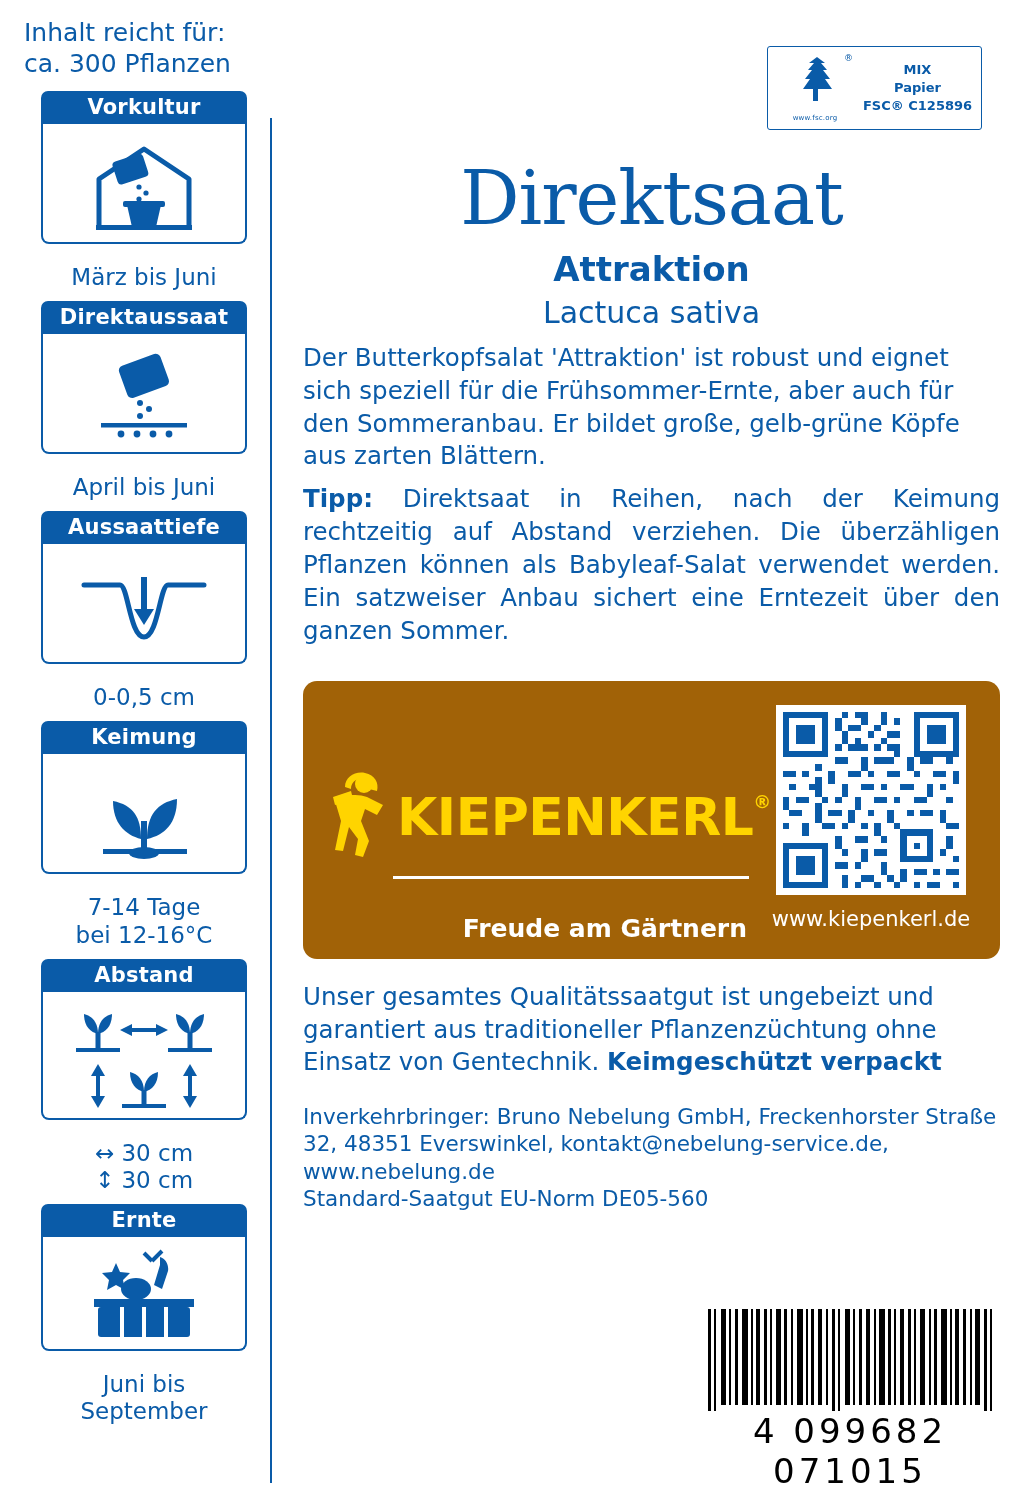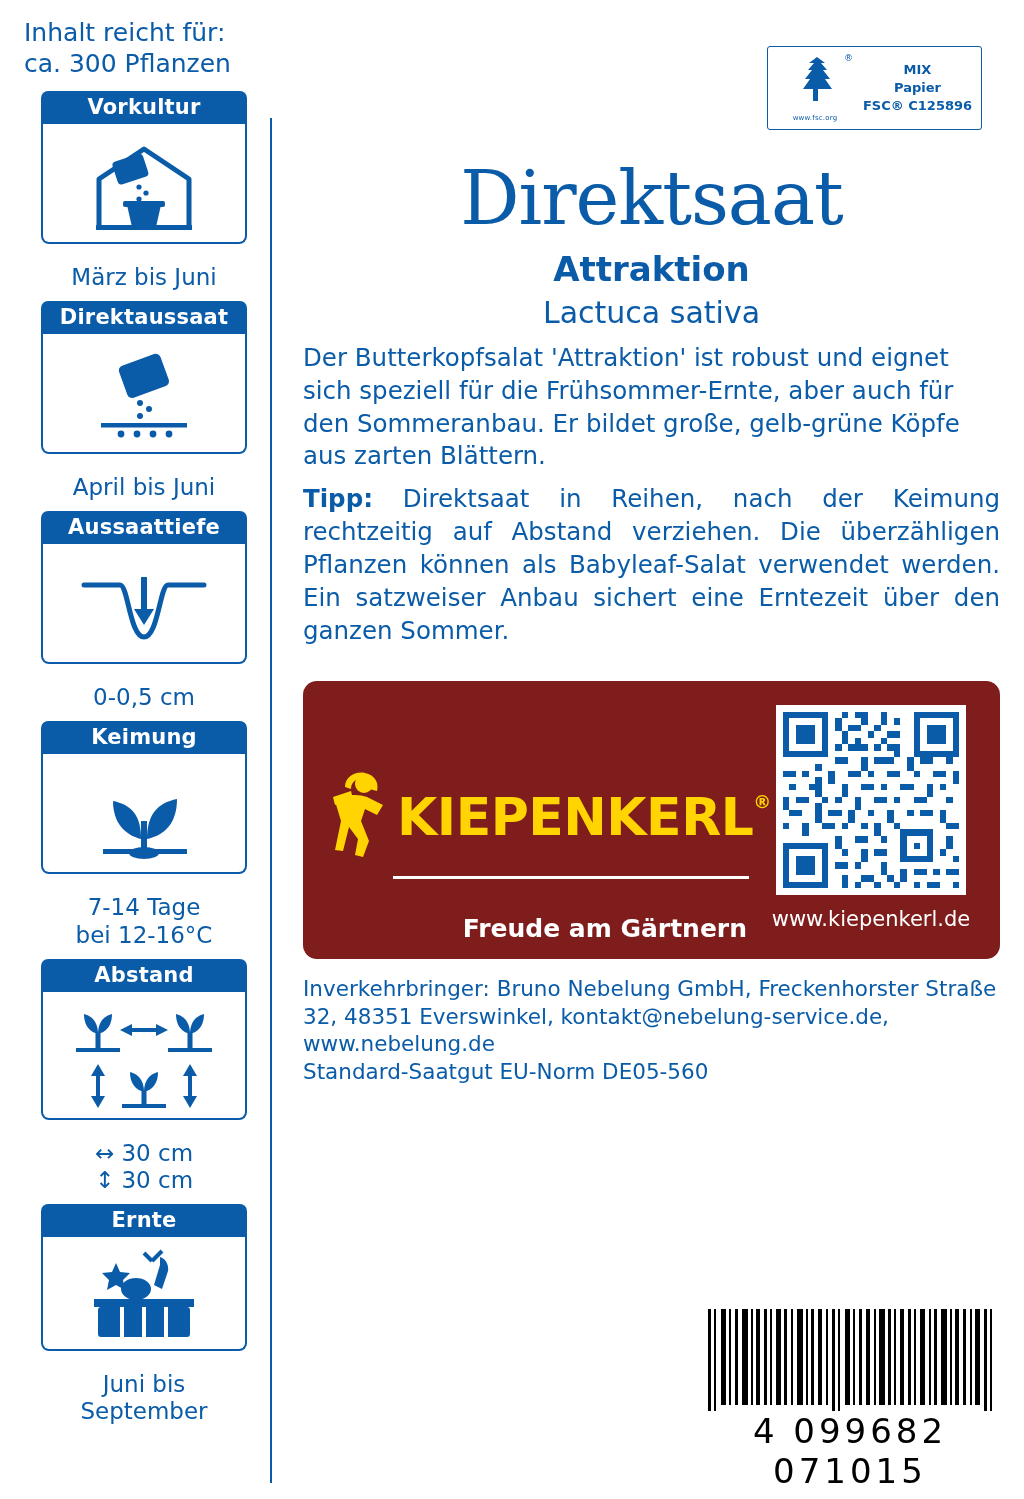--- a/index.html
+++ b/index.html
@@ -157,21 +157,21 @@
     color: #0a5ba8;
     margin: 10px 0 0 0;
     text-align: justify;
   }
   .para.first { text-align: left; }
   .para b { font-weight: bold; }
 
   
   .brand-panel {
     margin-top: 34px;
-    background: #7f1d1d;
+    background: #a16207;
     border-radius: 14px;
     height: 278px;
     position: relative;
     overflow: hidden;
   }
   .brand-left {
     position: absolute;
     left: 28px;
     top: 86px;
     width: 418px;
@@ -577,20 +577,21 @@
               <rect x="27" y="27" width="1" height="1"></rect>
             <rect x="12" y="27" width="1" height="1"></rect>
               <rect x="15" y="27" width="1" height="1"></rect>
               <rect x="18" y="27" width="1" height="1"></rect>
           </g>
         </svg>
         <div class="qr-url">www.kiepenkerl.de</div>
       </div>
     </div>
 
+    <p class="quality"><span>Unser gesamtes Qualitätssaatgut ist ungebeizt und garantiert aus traditioneller Pflanzenzüchtung ohne Einsatz von Gentechnik. </span><b>Keimgeschützt verpackt</b></p>
 
     <p class="legal" style="white-space:pre-line">Inverkehrbringer: Bruno Nebelung GmbH, Freckenhorster Straße 32, 48351 Everswinkel, kontakt@nebelung-service.de, www.nebelung.de
 Standard-Saatgut EU-Norm DE05-560</p>
 
   </div>
 
   <div class="barcode-wrap">
     <svg class="barcode" viewBox="0 0 320 106" shape-rendering="crispEdges">
       <rect width="320" height="106" fill="#ffffff"></rect>
       <g fill="#000000">

